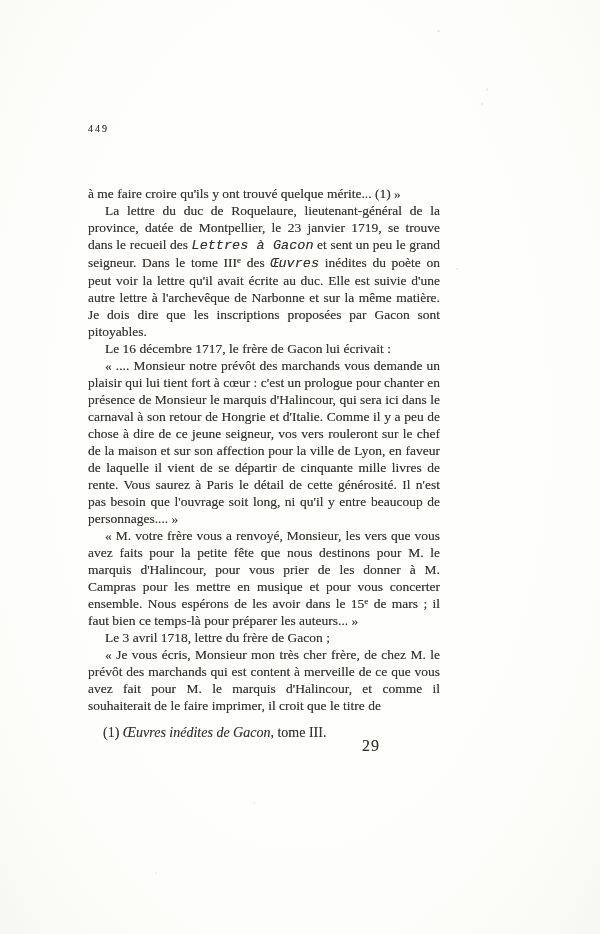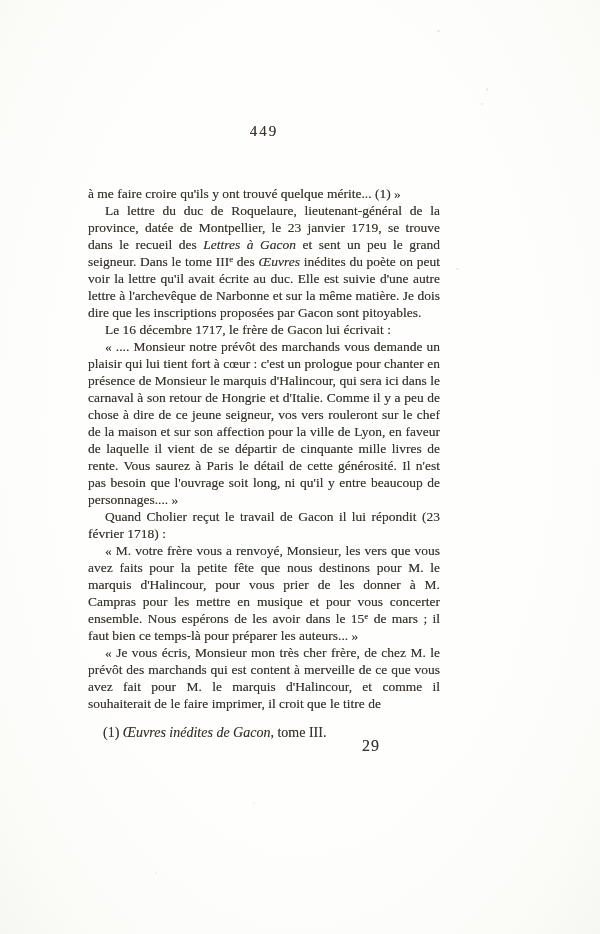--- a/index.html
+++ b/index.html
@@ -15,42 +15,42 @@
     background: radial-gradient(ellipse at 50% 45%, #fefefd 55%, #fbfbf8 85%, #f6f6f2 100%);
     overflow: hidden;
     font-family: "Liberation Serif", "DejaVu Serif", serif;
     color: #38332d;
   }
   .page-number {
     position: absolute;
     top: 123px;
     left: 88px;
     width: 352px;
-    text-align: center;
-    font-size: 15px;
+    text-align: left;
+    font-size: 10px;
     letter-spacing: 2px;
     text-shadow: 0 0 0.4px rgba(56,51,45,0.55);
   }
   .text-block {
     position: absolute;
     top: 145px;
     left: 88px;
     width: 352px;
     font-size: 13.5px;
     line-height: 17px;
     text-align: justify;
     text-shadow: 0 0 0.4px rgba(56,51,45,0.55);
     margin-top: 40px;
   }
   .text-block p {
     margin: 0;
     padding: 0;
   }
   .text-block p.indent { text-indent: 17px; }
-  .text-block i { font-style: italic; }
+  .text-block i { font-style: italic; font-family: Liberation Mono, monospace; }
   .text-block sup, .footnote sup {
     font-size: 9px;
     line-height: 0;
     vertical-align: 4px;
   }
   .footnote {
     position: absolute;
     top: 726px;
     left: 103px;
     width: 337px;
@@ -85,22 +85,22 @@
 <body>
 
 <div class="scan">
   <div class="page-number">449</div>
 
   <div class="text-block" id="text-block">
       <p class=""><span>à me faire croire qu'ils y ont trouvé quelque mérite... (1) »</span></p>
       <p class="indent"><span>La lettre du duc de Roquelaure, lieutenant-général de la province, datée de Montpellier, le 23 janvier 1719, se trouve dans le recueil des </span><i>Lettres à Gacon</i><span> et sent un peu le grand seigneur. Dans le tome III</span><sup>e</sup><span> des </span><i>Œuvres</i><span> inédites du poète on peut voir la lettre qu'il avait écrite au duc. Elle est suivie d'une autre lettre à l'archevêque de Narbonne et sur la même matière. Je dois dire que les inscriptions proposées par Gacon sont pitoyables.</span></p>
       <p class="indent"><span>Le 16 décembre 1717, le frère de Gacon lui écrivait&nbsp;:</span></p>
       <p class="indent"><span>« .... Monsieur notre prévôt des marchands vous demande un plaisir qui lui tient fort à cœur&nbsp;: c'est un prologue pour chanter en présence de Monsieur le marquis d'Halincour, qui sera ici dans le carnaval à son retour de Hongrie et d'Italie. Comme il y a peu de chose à dire de ce jeune seigneur, vos vers rouleront sur le chef de la maison et sur son affection pour la ville de Lyon, en faveur de laquelle il vient de se départir de cinquante mille livres de rente. Vous saurez à Paris le détail de cette générosité. Il n'est pas besoin que l'ouvrage soit long, ni qu'il y entre beaucoup de personnages.... »</span></p>
-      <p class="indent"><span>Quand Cholier reçut le travail de Gacon il lui répondit (23 février 1718)&nbsp;:</span></p>
       <p class="indent"><span>« M. votre frère vous a renvoyé, Monsieur, les vers que vous avez faits pour la petite fête que nous destinons pour M. le marquis d'Halincour, pour vous prier de les donner à M. Campras pour les mettre en musique et pour vous concerter ensemble. Nous espérons de les avoir dans le 15</span><sup>e</sup><span> de mars&nbsp;; il faut bien ce temps-là pour préparer les auteurs... »</span></p>
+      <p class="indent"><span>Le 3 avril 1718, lettre du frère de Gacon&nbsp;;</span></p>
       <p class="indent"><span>« Je vous écris, Monsieur mon très cher frère, de chez M. le prévôt des marchands qui est content à merveille de ce que vous avez fait pour M. le marquis d'Halincour, et comme il souhaiterait de le faire imprimer, il croit que le titre de</span></p>
     </div>
 
   <div class="footnote" id="footnote"><span>(1) </span><i>Œuvres inédites de Gacon</i><span>, tome III.</span></div>
 
   <div class="signature-mark">29</div>
 
   <div class="speck s1"></div>
   <div class="speck s2"></div>
   <div class="speck s3"></div>

